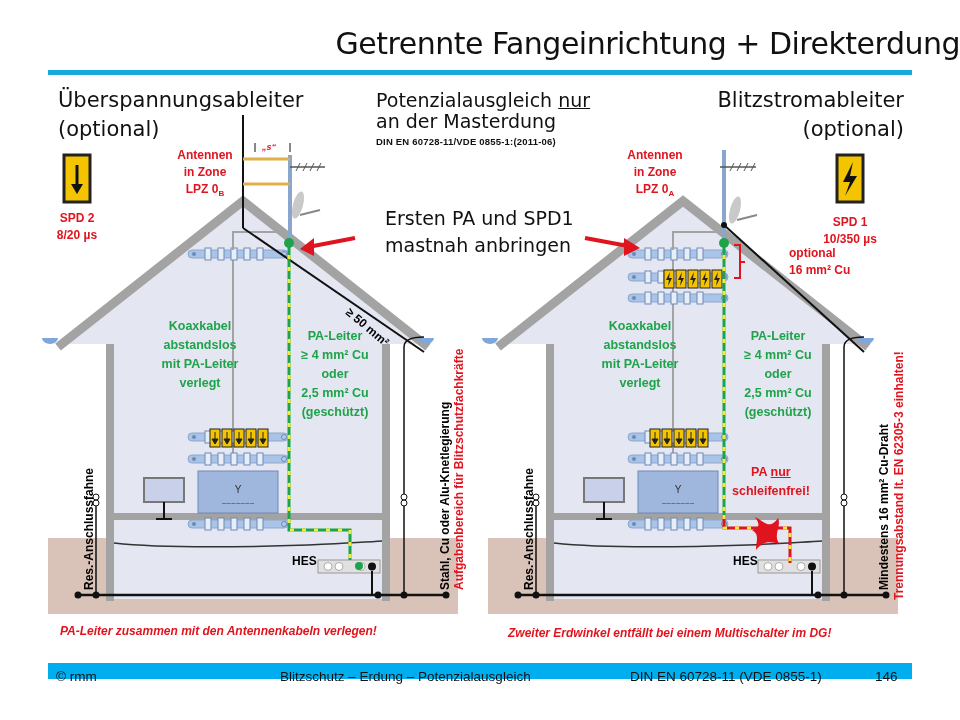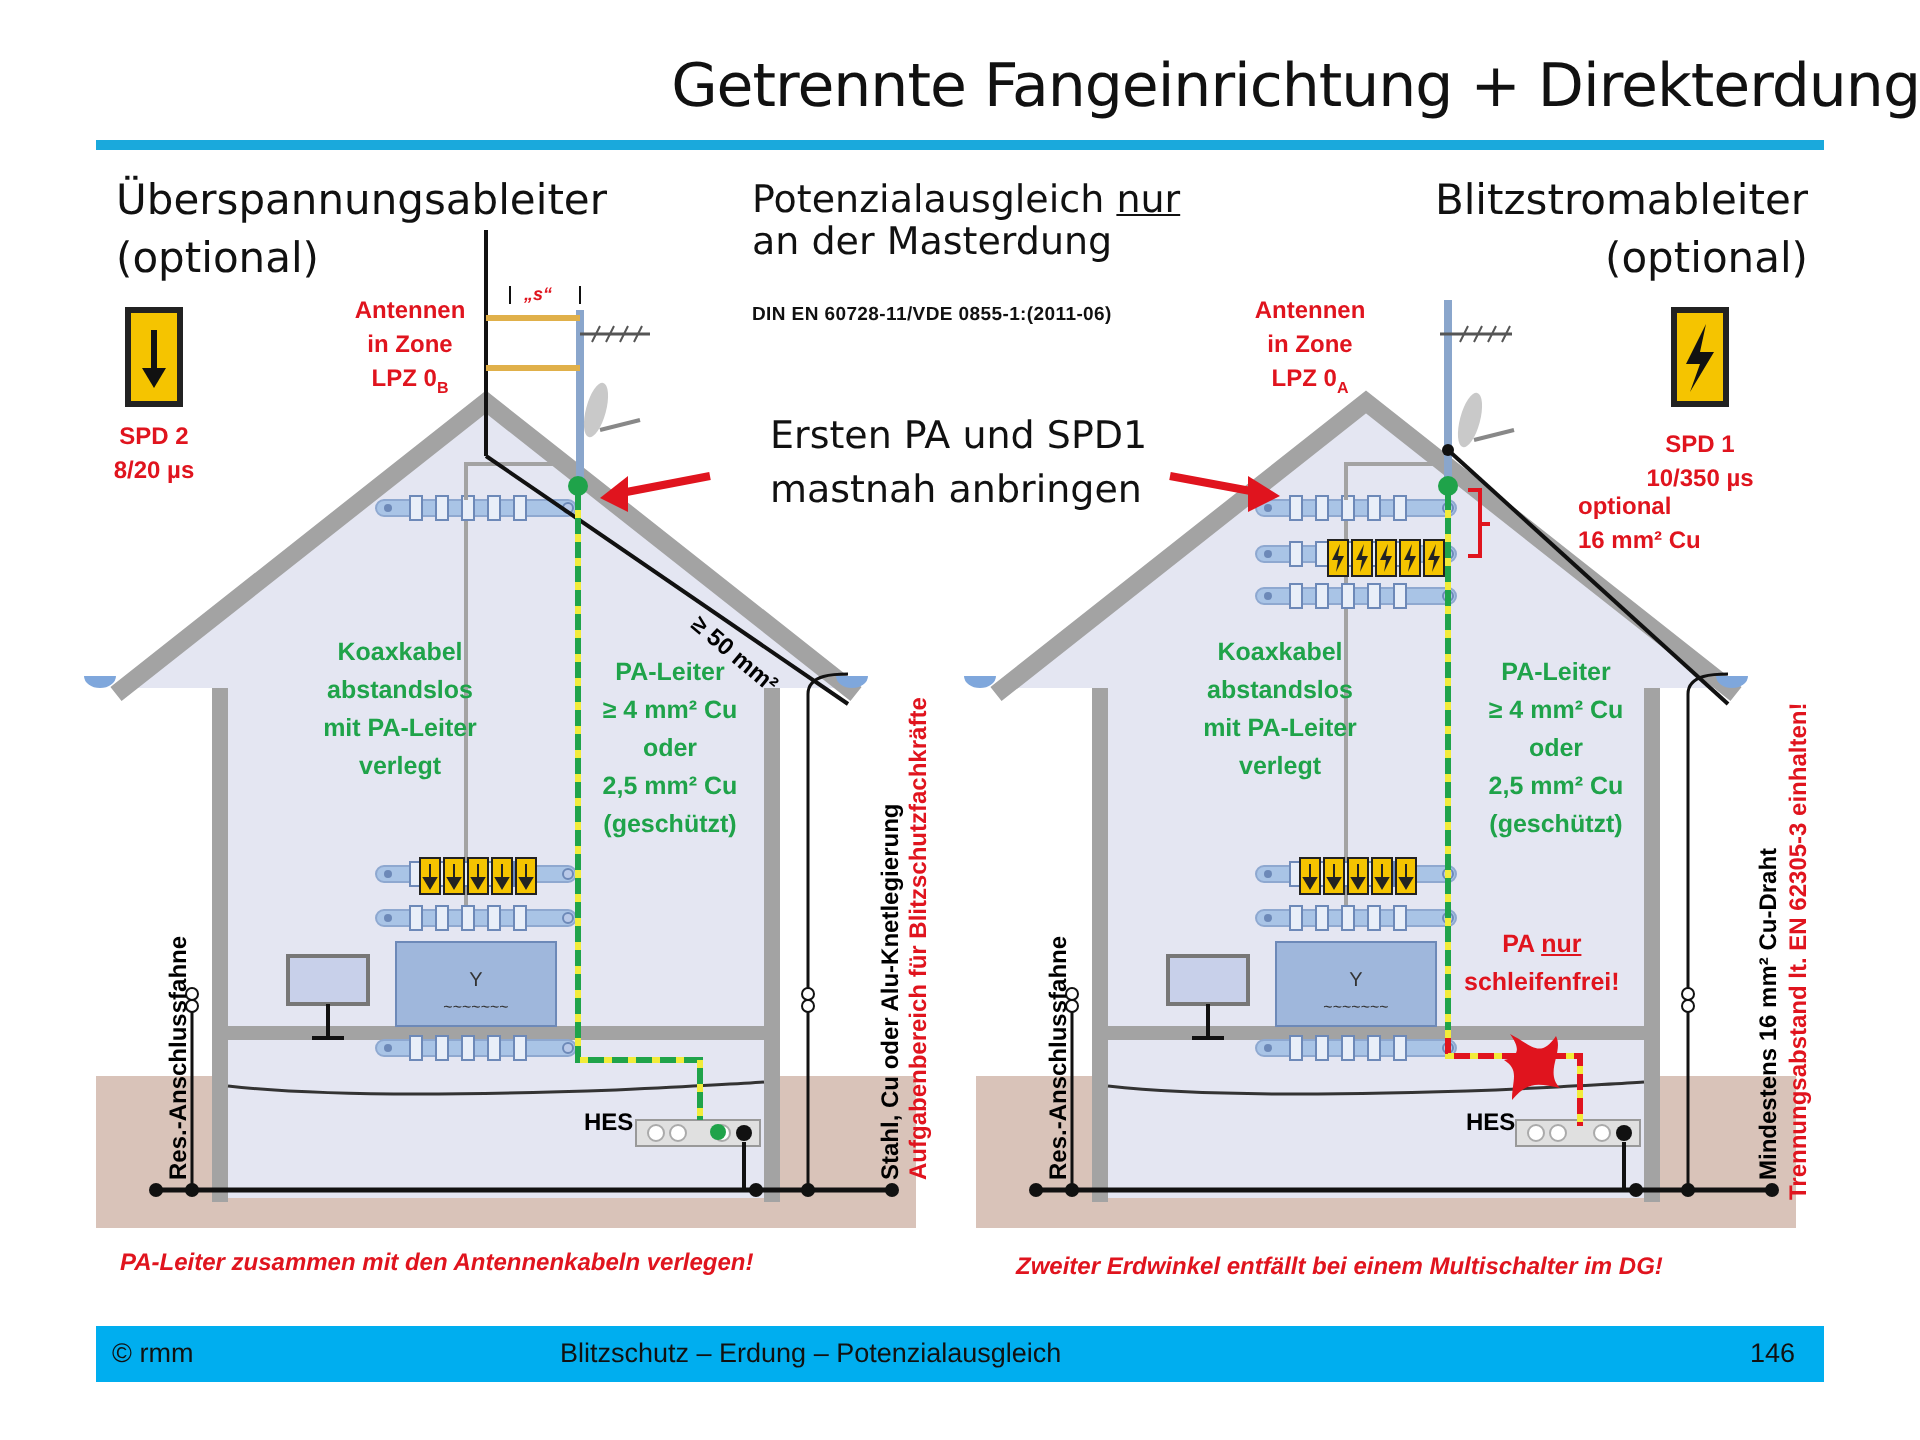--- a/index.html
+++ b/index.html
@@ -5,28 +5,28 @@
   html, body { margin:0; padding:0; background:#ffffff; }
   body { width:960px; height:720px; position:relative; overflow:hidden; font-family:"Liberation Sans", sans-serif; }
   .abs { position:absolute; }
   .title { left:0; width:960px; top:26px; text-align:right; font-family:"DejaVu Sans", sans-serif; font-size:30px; color:#111; letter-spacing:-0.5px; }
   .title-rule { left:48px; top:70px; width:864px; height:5px; background:#1aa9dc; }
   .hdr-left { left:58px; top:86px; font-family:"DejaVu Sans", sans-serif; font-size:21px; line-height:29px; color:#111; }
   .hdr-right { right:56px; top:86px; font-family:"DejaVu Sans", sans-serif; font-size:21px; line-height:29px; color:#111; text-align:right; }
   .mid-note { left:376px; top:90px; }
   .mid-note .blue { color:#1f7fe0; font-weight:bold; font-size:19px; line-height:22px; }
   .mid-note .blk { font-family:"DejaVu Sans", sans-serif; color:#111; font-size:19px; line-height:21px; }
-  .mid-note .small { font-size:9.5px; font-weight:bold; color:#111; margin-top:20px; letter-spacing:0.2px; }
+  .mid-note .small { font-size:9.5px; font-weight:bold; color:#111; margin-top:4px; letter-spacing:0.2px; }
   .mid-note u { text-decoration:underline; }
   .callout { left:385px; top:205px; font-family:"DejaVu Sans", sans-serif; font-size:19px; line-height:27px; color:#111; }
   .red-lbl { color:#e0141e; font-weight:bold; font-size:12px; line-height:17px; text-align:center; }
   .green-lbl { color:#1fa34a; font-weight:bold; font-size:12.5px; line-height:19px; text-align:center; }
   .bot-note { color:#e0141e; font-style:italic; font-weight:bold; font-size:12px; }
   .vert { transform-origin:left top; transform:rotate(-90deg); white-space:nowrap; font-weight:bold; font-size:12px; }
-  .footer { left:48px; top:663px; width:864px; height:28px; background:#00aeef; color:#111; font-size:13.5px;text-decoration:underline; }
+  .footer { left:48px; top:663px; width:864px; height:16px; background:#00aeef; color:#111; font-size:13.5px;text-decoration:underline; }
   .footer span { position:absolute; top:6px; }
   svg text { font-family:"Liberation Sans", sans-serif; }
 </style>
 </head>
 <body>
 
 <div class="abs title">Getrennte Fangeinrichtung + Direkterdung</div>
 <div class="abs title-rule"></div>
 
 <div class="abs hdr-left">
@@ -273,14 +273,15 @@
 </div>
 <div class="abs" style="left:733px;top:554px;font-weight:bold;font-size:12px;">HES</div>
 <div class="abs vert" style="left:522px;top:590px;">Res.-Anschlussfahne</div>
 <div class="abs vert" style="left:877px;top:590px;">Mindestens 16 mm² Cu-Draht</div>
 <div class="abs vert" style="left:892px;top:600px;color:#e0141e;">Trennungsabstand lt. EN 62305-3 einhalten!</div>
 <div class="abs bot-note" style="left:508px;top:626px;">Zweiter Erdwinkel entfällt bei einem Multischalter im DG!</div>
 
 <div class="abs footer">
   <span style="left:8px">© rmm</span>
   <span style="left:232px">Blitzschutz – Erdung – Potenzialausgleich</span>
+  <span style="left:582px">DIN EN 60728-11 (VDE 0855-1)</span>
   <span style="left:827px">146</span>
 </div>
 
 </body></html>

